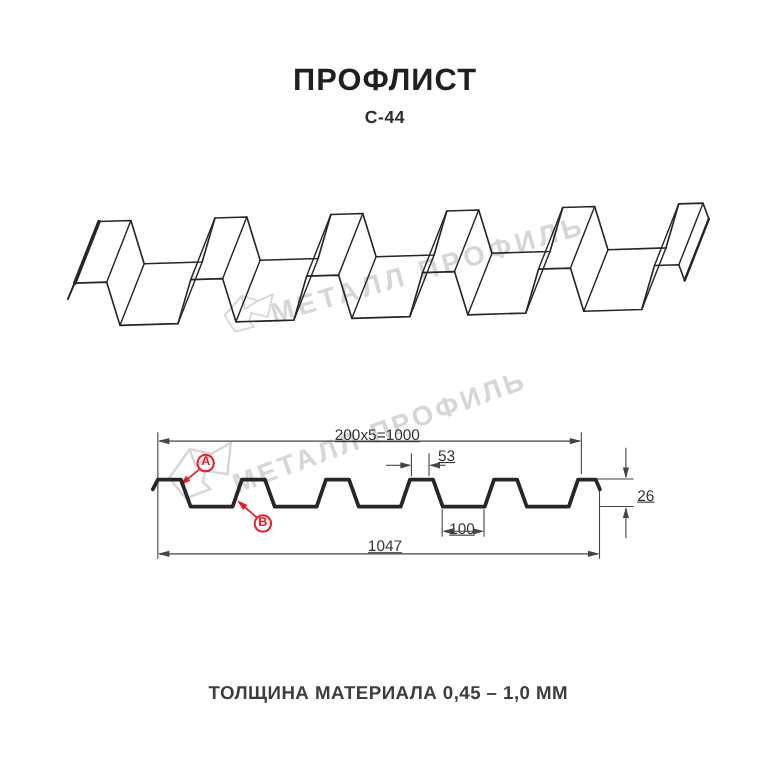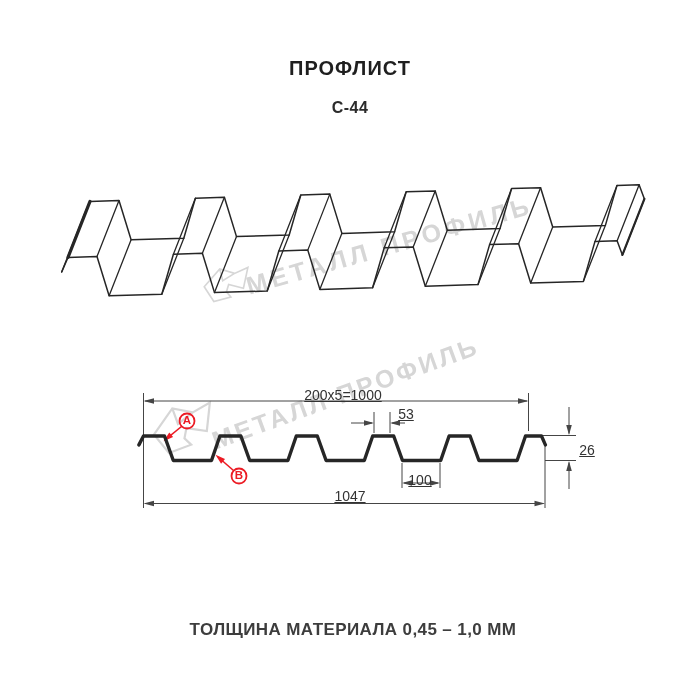--- a/index.html
+++ b/index.html
@@ -3,21 +3,21 @@
 <meta charset="utf-8">
 <style>
   html,body{margin:0;padding:0;background:#fff;}
   .canvas{
     position:relative;width:700px;height:700px;background:#ffffff;overflow:hidden;
     font-family:"Liberation Sans", sans-serif;
   }
   .abs{position:absolute;}
   .ctr{transform:translateX(-50%);white-space:nowrap;}
   .title{
-    left:350px;top:57px;font-size:20px;font-weight:800;letter-spacing:1px;
+    left:350px;top:57px;font-size:28px;font-weight:800;letter-spacing:1px;
     color:#1f1f1f;
   }
   .subtitle{
     left:350px;top:99px;font-size:16px;font-weight:700;color:#2b2b2b;letter-spacing:0.5px;text-align:center;
   }
   .footer-text{
     left:353px;top:620px;font-size:17px;font-weight:600;color:#3d3d3d;letter-spacing:0.4px;
   }
   .wm{
     color:#d6d6d6;font-weight:700;white-space:nowrap;user-select:none;

